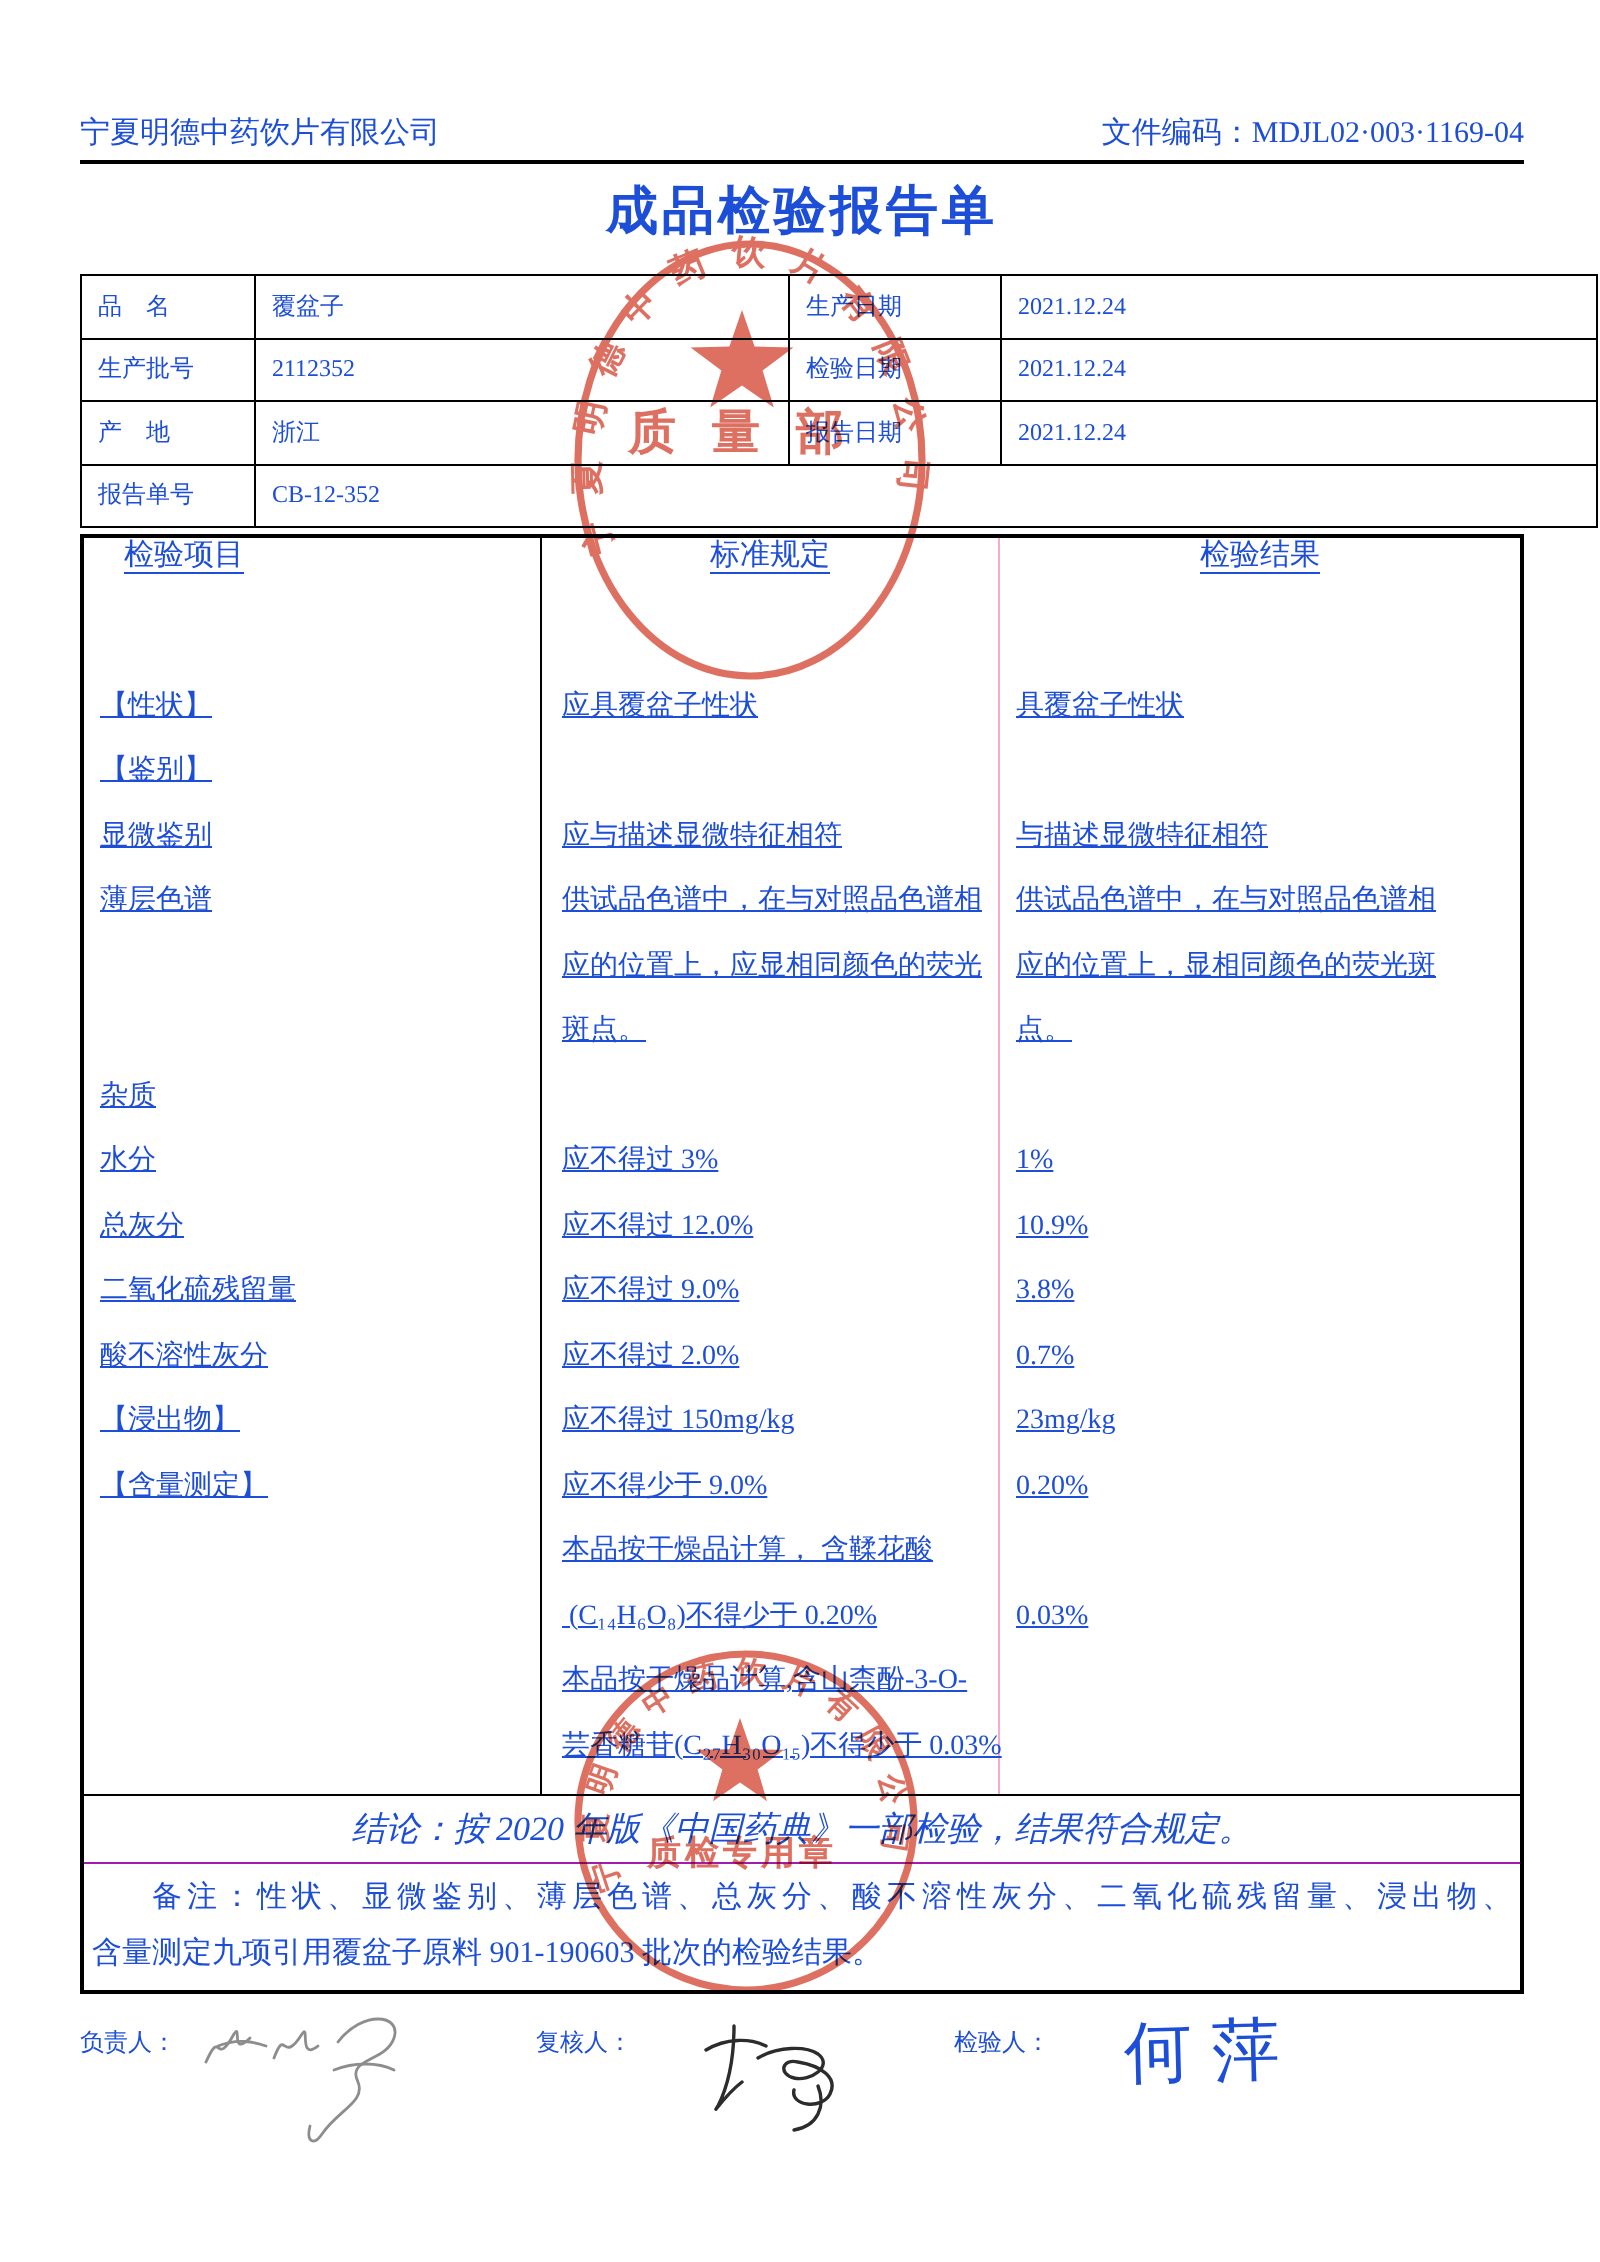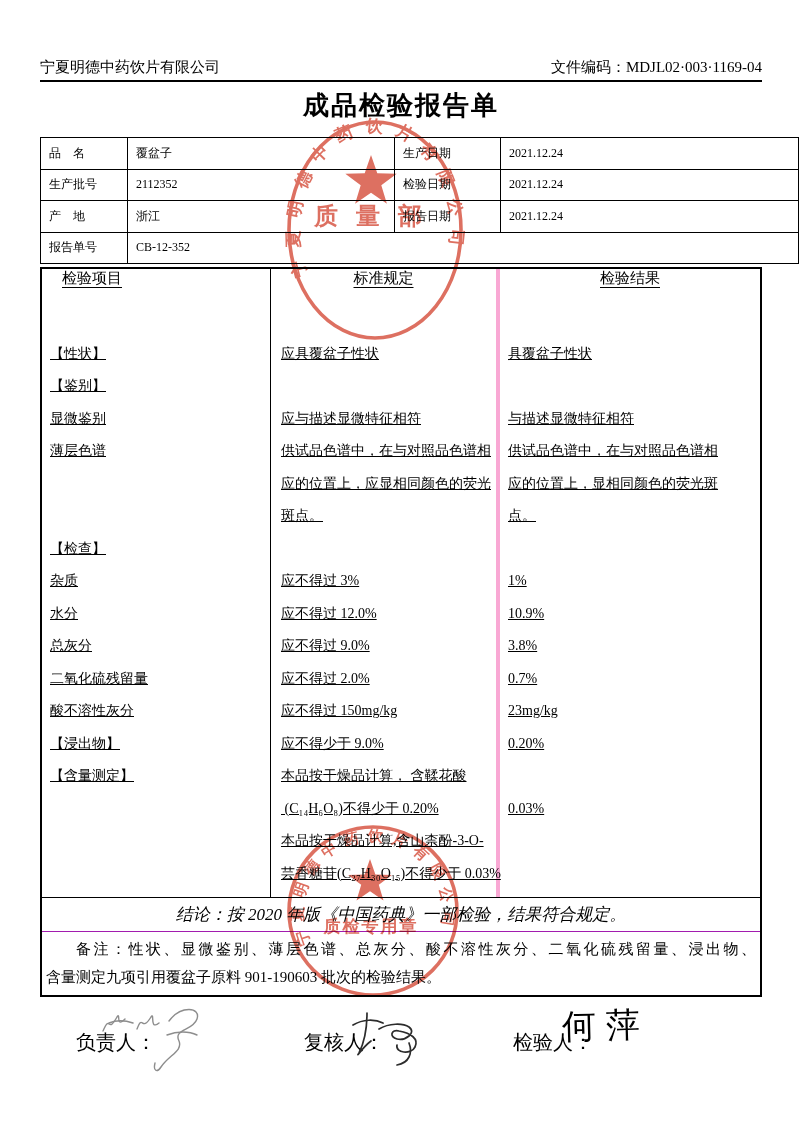--- a/index.html
+++ b/index.html
@@ -2,21 +2,21 @@
 <html><head>
 <meta charset="utf-8">
 <style>
   html,body{margin:0;padding:0;background:#888;}
   .page{
     position:relative;
     width:800px;height:1131px;
     margin:0 auto;
     background:#ffffff;
     font-family:"Liberation Serif","DejaVu Serif",serif;
-    color:#000000;
+    color:#1d4ed8;
     overflow:hidden;
   }
   .content{margin:0 38px 0 40px;}
 
   
   .hdr{
     padding-top:57px;padding-bottom:3px;
     border-bottom:2px solid #000;
     display:flex;justify-content:space-between;align-items:flex-end;
     font-size:15px;line-height:20px;
@@ -37,21 +37,21 @@
     padding:0 0 0 8px;white-space:pre;overflow:hidden;
   }
   table.info{border:1.5px solid #000;}
   .w1{width:78px;}.w2{width:258px;}.w3{width:97px;}.w4{width:289px;}
 
   
   .bigbox{margin-top:3px;width:722px;border:2px solid #000;box-sizing:border-box;}
   .mtable{display:flex;}
   .mcol{box-sizing:border-box;}
   .mc1{width:228px;}
-  .mc2{width:230px;border-left:1px solid #000;border-right:4px solid #f9a8d4;}
+  .mc2{width:230px;border-left:1px solid #000;border-right:1px solid #f9a8d4;}
   .mc3{flex:1;}
   .col-h{
     height:36px;padding-top:0;box-sizing:border-box;
     font-size:15px;line-height:18px;
   }
   .mc1 .col-h{padding-left:20px;}
   .mc2 .col-h,.mc3 .col-h{text-align:center;}
   .col-h span{text-decoration:underline;text-underline-offset:4px;}
   .mcol .lines{padding-bottom:7px;}
   .mcol .tline{
@@ -65,21 +65,21 @@
   .concl{
     border-top:1px solid #000;height:33px;line-height:33px;
     text-align:center;font-size:17px;white-space:pre;font-style:italic;
   }
   .remark{border-top:1px solid #a21caf;padding:3px 4px 4px 4px;}
   .remark .tline{font-size:15px;line-height:28px;}
   .remark .tline:first-child{text-indent:2em;text-align:justify;text-align-last:justify;}
 
   
   .sigs{position:relative;height:120px;}
-  .sig-label{position:absolute;top:32px;font-size:20px;margin-left:36px;}
+  .sig-label{position:absolute;top:16px;font-size:12px;}
   .sl1{left:0;}  .sl2{left:228px;}  .sl3{left:437px;}
   .sig-svg{position:absolute;}
   .sv1{left:57px;top:4px;}
   .sv2{left:305px;top:10px;}
   .insp-name{
     position:absolute;left:522px;top:6px;
     font-size:34px;letter-spacing:10px;
     transform:rotate(-1.5deg);
     font-family:"DejaVu Sans","Liberation Sans",sans-serif;
   }
@@ -134,21 +134,20 @@
         <div class="mcol mc1">
           <div class="col-h"><span>检验项目</span></div>
           <div class="lines">
               <div class="tline"></div>
               <div class="tline">【性状】</div>
               <div class="tline">【鉴别】</div>
               <div class="tline">显微鉴别</div>
               <div class="tline">薄层色谱</div>
               <div class="tline"></div>
               <div class="tline"></div>
-              <div class="tline">【检查】</div>
               <div class="tline">杂质</div>
               <div class="tline">水分</div>
               <div class="tline">总灰分</div>
               <div class="tline">二氧化硫残留量</div>
               <div class="tline">酸不溶性灰分</div>
               <div class="tline">【浸出物】</div>
               <div class="tline">【含量测定】</div>
               <div class="tline"></div>
               <div class="tline"></div>
               <div class="tline"></div>

